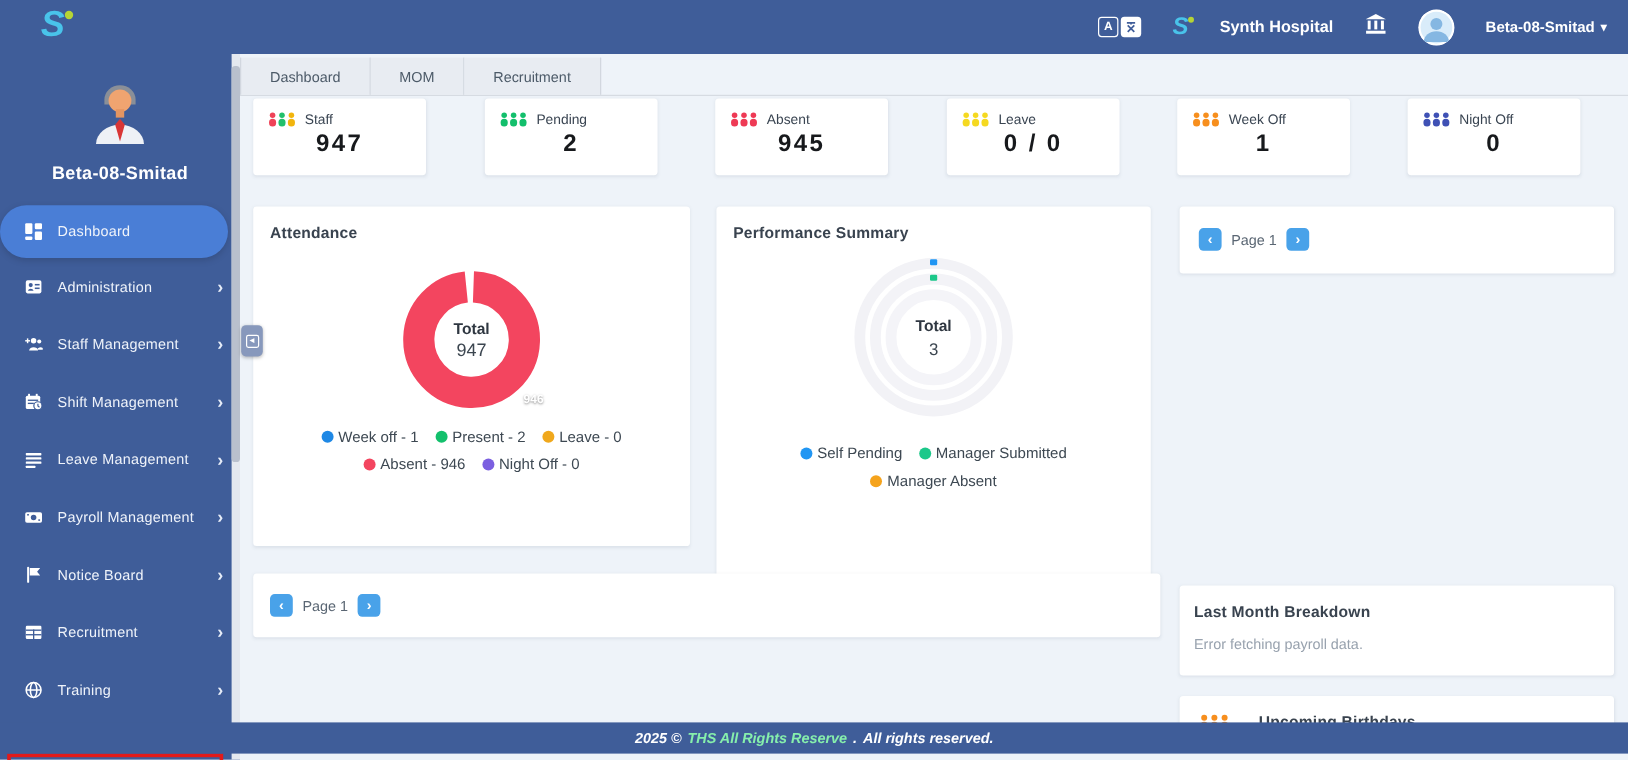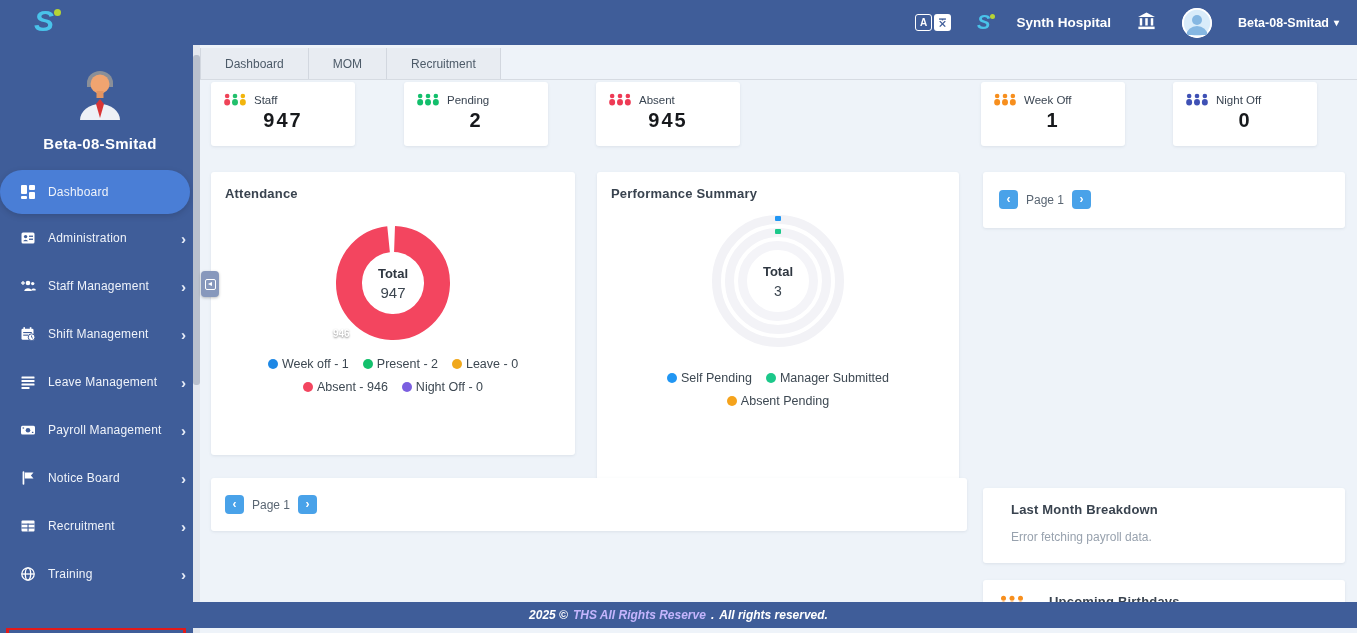--- a/index.html
+++ b/index.html
@@ -56,21 +56,21 @@
   .stat-value { text-align:center; font-size:20px; font-weight:bold; color:#17191c; letter-spacing:2px; margin-top:3px; }
 
   .card-title { font-size:13px; font-weight:bold; color:#39434f; letter-spacing:.2px; }
 
   
   #att-card { left:11px; top:127px; width:364px; height:283px; padding:14px; }
   #att-donut-wrap { position:relative; width:120px; height:120px; margin:22px auto 14px; }
   #att-center { position:absolute; inset:0; display:flex; flex-direction:column; align-items:center; justify-content:center; gap:3px; }
   #att-center .t { font-size:13px; font-weight:bold; color:#2f3741; }
   #att-center .v { font-size:15px; color:#3c4650; }
-  #att-slice-label { position:absolute; left:0; right:0; bottom:4px; text-align:left; color:#fff; font-size:10px; font-weight:bold; text-shadow:0 1px 2px rgba(0,0,0,.45); }
+  #att-slice-label { position:absolute; left:0; right:0; bottom:4px; text-align:right; color:#fff; font-size:10px; font-weight:bold; text-shadow:0 1px 2px rgba(0,0,0,.45); }
   .legend-row { display:flex; justify-content:center; gap:14px; margin-top:9px; }
   .leg-item { display:flex; align-items:center; gap:4px; font-size:12.5px; color:#3d4852; }
   .leg-dot { width:10px; height:10px; border-radius:50%; }
 
   
   #perf-card { left:397px; top:127px; width:362px; height:353px; padding:14px; }
   #rings { position:relative; width:132px; height:132px; margin:14px auto 16px; }
   .ring { position:absolute; border-radius:50%; border:9px solid #f2f2f6; }
   .ring.r1 { inset:0; }
   .ring.r2 { inset:13px; border-color:#f3f3f7; }
@@ -83,31 +83,31 @@
   #perf-center .v { font-size:14px; color:#3c4650; }
 
   
   .pager { display:flex; align-items:center; gap:8px; }
   .pg-btn { width:19px; height:19px; background:#49a2e9; border:none; border-radius:4px; color:#fff; font-size:12px; font-weight:bold; line-height:17px; text-align:center; cursor:pointer; padding:0; }
   .pg-label { font-size:12px; color:#5a6673; }
   #right-pager-card { left:783px; top:127px; width:362px; height:56px; padding:18px 16px; }
   #bottom-pager-card { left:11px; top:433px; width:756px; height:53px; padding:17px 14px; }
 
   
-  #lastmonth-card { left:783px; top:443px; width:362px; height:75px; padding:14px 28px; }
+  #lastmonth-card { left:783px; top:443px; width:362px; height:75px; padding:14px 12px; }
   #lastmonth-msg { margin-top:13px; font-size:12px; color:#98a2ae; }
 
   
   #birthday-card { left:783px; top:535px; width:362px; height:60px; padding:14px 16px; }
   #birthday-head { display:flex; align-items:center; gap:24px; }
   #birthday-head svg { width:26px; height:14px; }
 
   
   #footer { position:absolute; left:0; bottom:5px; width:1357px; height:26px; background:#3f5d99; z-index:30; display:flex; align-items:center; justify-content:center; gap:5px; color:#fff; font-size:12px; font-style:italic; font-weight:bold; }
-  #footer .flink { color:#c4b5fd; }
+  #footer .flink { color:#86efac; }
 </style>
 </head>
 <body>
 
 <div id="header">
   <span class="logo-s" id="side-logo"><span>S</span><span class="logo-dot"></span></span>
   <div id="header-right">
     <div class="translate-box">
       <span class="tr-a">A</span>
       <span class="tr-z">
@@ -343,20 +343,34 @@
           <circle cx="13" cy="3.2" r="2.5"></circle>
           <rect x="9.8" y="6.4" width="6.4" height="7" rx="3.2"></rect>
           <circle cx="21.5" cy="3.2" r="2.5"></circle>
           <rect x="18.3" y="6.4" width="6.4" height="7" rx="3.2"></rect>
         </svg>
       <span class="stat-label">Absent</span>
       </div>
     <div class="stat-value">945</div>
   </div>
 
+  <div class="card stat-card" style="left:589px">
+    <div class="stat-head">
+        <svg viewBox="0 0 26 14" fill="#f5d921">
+          <circle cx="4.5" cy="3.2" r="2.5"></circle>
+          <rect x="1.3" y="6.4" width="6.4" height="7" rx="3.2"></rect>
+          <circle cx="13" cy="3.2" r="2.5"></circle>
+          <rect x="9.8" y="6.4" width="6.4" height="7" rx="3.2"></rect>
+          <circle cx="21.5" cy="3.2" r="2.5"></circle>
+          <rect x="18.3" y="6.4" width="6.4" height="7" rx="3.2"></rect>
+        </svg>
+      <span class="stat-label">Leave</span>
+      </div>
+    <div class="stat-value">0 / 0</div>
+  </div>
 
   <div class="card stat-card" style="left:781px">
     <div class="stat-head">
         <svg viewBox="0 0 26 14" fill="#f78f1e">
           <circle cx="4.5" cy="3.2" r="2.5"></circle>
           <rect x="1.3" y="6.4" width="6.4" height="7" rx="3.2"></rect>
           <circle cx="13" cy="3.2" r="2.5"></circle>
           <rect x="9.8" y="6.4" width="6.4" height="7" rx="3.2"></rect>
           <circle cx="21.5" cy="3.2" r="2.5"></circle>
           <rect x="18.3" y="6.4" width="6.4" height="7" rx="3.2"></rect>
@@ -439,21 +453,21 @@
           <span>Self Pending</span>
         </span>
       <span class="leg-item">
           <span class="leg-dot" style="background:#1cc88a"></span>
           <span>Manager Submitted</span>
         </span>
     </div>
     <div class="legend-row">
       <span class="leg-item">
           <span class="leg-dot" style="background:#f5a31c"></span>
-          <span>Absent Pending</span>
+          <span>Manager Absent</span>
         </span>
     </div>
   </div>
 
   <div class="card" id="right-pager-card">
     <div class="pager">
       <button class="pg-btn">‹</button>
       <span class="pg-label">Page 1</span>
       <button class="pg-btn">›</button>
     </div>

